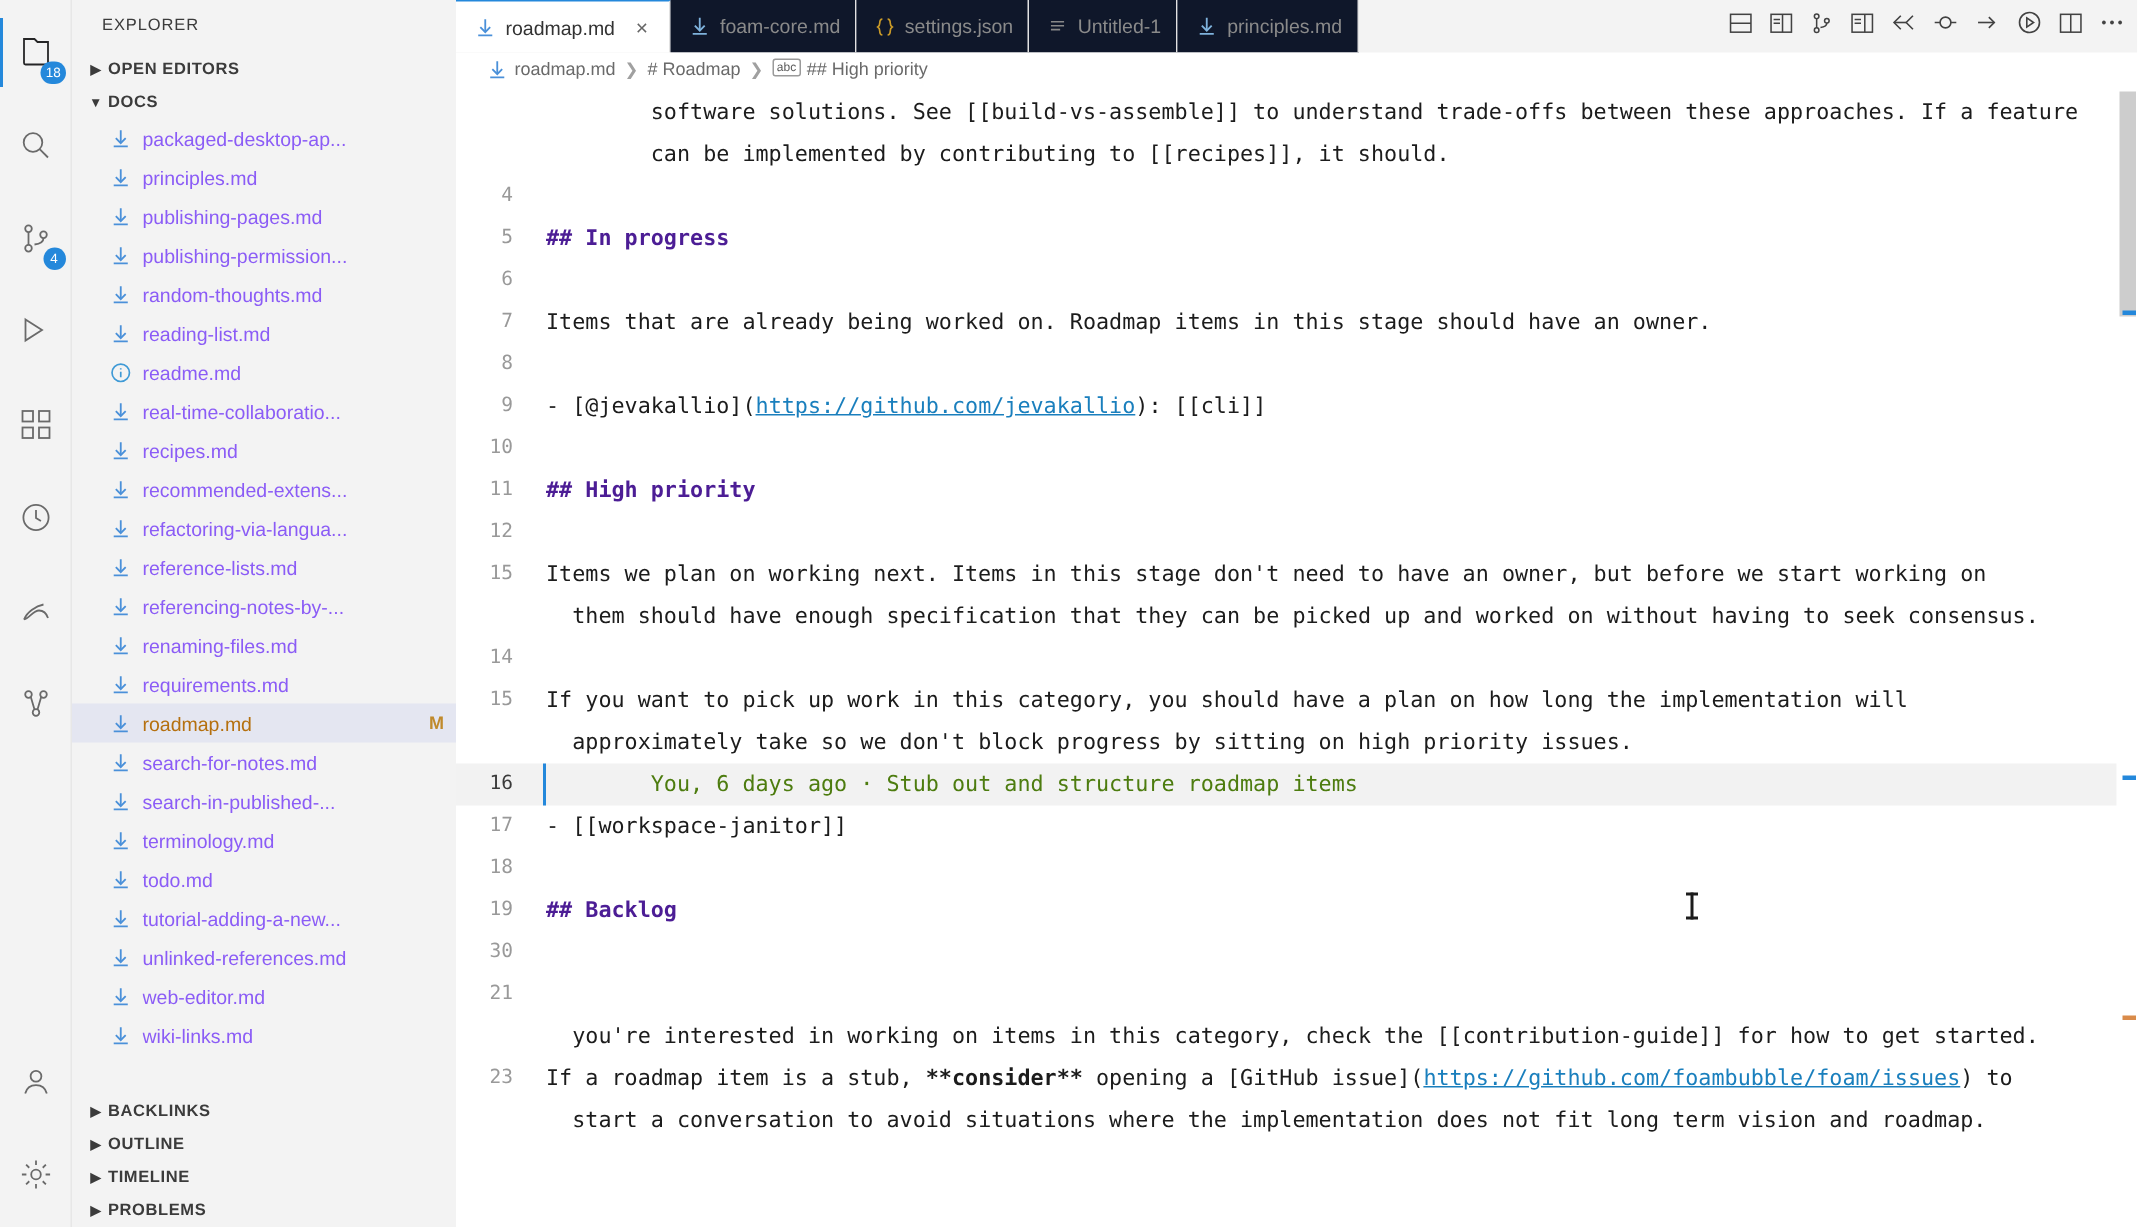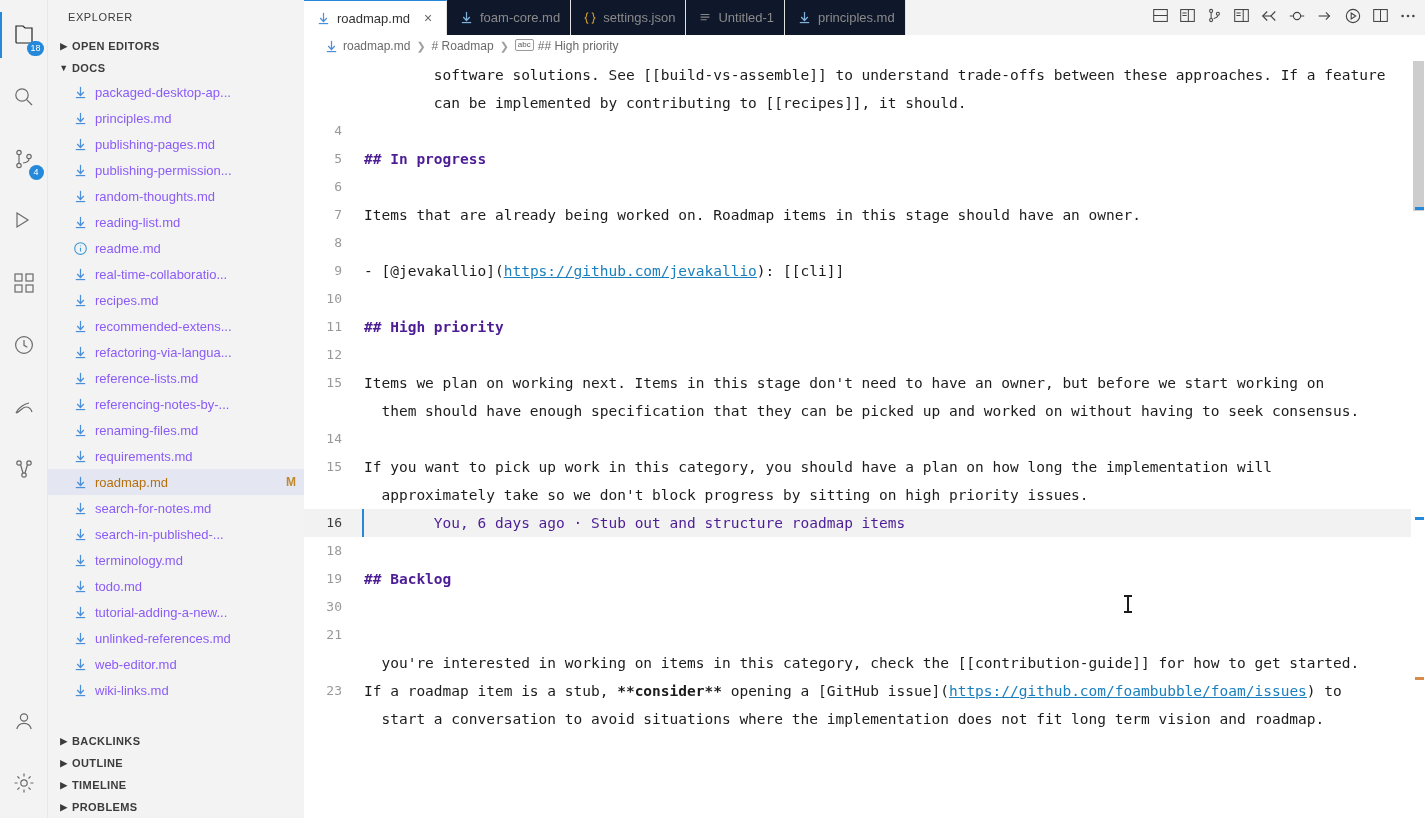--- a/index.html
+++ b/index.html
@@ -319,21 +319,21 @@
     border-left: 2px solid #2488db;
     margin-left: -2px;
     padding-left: 0;
   }
 
   .tk-head { color: #4c1d95; font-weight: bold; }
   .tk-link { color: #1a7fbd; text-decoration: underline; }
   .tk-wiki { color: #1c1c1c; }
   .tk-bold { color: #1c1c1c; font-weight: bold; }
   .tk-blame {
-    color: #4c1d95;
+    color: #4d7c0f;
     font-style: normal;
   }
 
   
   .scroll-col {
     position: absolute;
     top: 0;
     right: 0;
     width: 14px;
     height: 100%;
@@ -889,20 +889,21 @@
           <div class="code-line"><div class="ln">9</div><div class="code-content"><span class="tk-wiki">- [@jevakallio](</span><span class="tk-link">https://github.com/jevakallio</span><span class="tk-wiki">): [[cli]]</span></div></div>
           <div class="code-line"><div class="ln">10</div><div class="code-content">&nbsp;</div></div>
           <div class="code-line"><div class="ln">11</div><div class="code-content"><span class="tk-head">## High priority</span></div></div>
           <div class="code-line"><div class="ln">12</div><div class="code-content">&nbsp;</div></div>
           <div class="code-line"><div class="ln">15</div><div class="code-content"><span class="tk-wiki">Items we plan on working next. Items in this stage don't need to have an owner, but before we start working on</span><span class="tk-wiki">
   them should have enough specification that they can be picked up and worked on without having to seek consensus.</span></div></div>
           <div class="code-line"><div class="ln">14</div><div class="code-content">&nbsp;</div></div>
           <div class="code-line"><div class="ln">15</div><div class="code-content"><span class="tk-wiki">If you want to pick up work in this category, you should have a plan on how long the implementation will</span><span class="tk-wiki">
   approximately take so we don't block progress by sitting on high priority issues.</span></div></div>
           <div class="code-line current-line"><div class="ln current">16</div><div class="code-content"><span class="tk-blame">        You, 6 days ago · Stub out and structure roadmap items</span></div></div>
+          <div class="code-line"><div class="ln">17</div><div class="code-content"><span class="tk-wiki">- [[workspace-janitor]]</span></div></div>
           <div class="code-line"><div class="ln">18</div><div class="code-content">&nbsp;</div></div>
           <div class="code-line"><div class="ln">19</div><div class="code-content"><span class="tk-head">## Backlog</span></div></div>
           <div class="code-line"><div class="ln">30</div><div class="code-content">&nbsp;</div></div>
           <div class="code-line"><div class="ln">21</div><div class="code-content"><span class="tk-wiki">
   you're interested in working on items in this category, check the [[contribution-guide]] for how to get started.</span></div></div>
           <div class="code-line"><div class="ln">23</div><div class="code-content"><span class="tk-wiki">If a roadmap item is a stub, </span><span class="tk-bold">**consider**</span><span class="tk-wiki"> opening a [GitHub issue](</span><span class="tk-link">https://github.com/foambubble/foam/issues</span><span class="tk-wiki">) to</span><span class="tk-wiki">
   start a conversation to avoid situations where the implementation does not fit long term vision and roadmap.</span></div></div>
         </div>
 
       <div class="mouse-caret" style="left:823px; top:538px;"></div>

